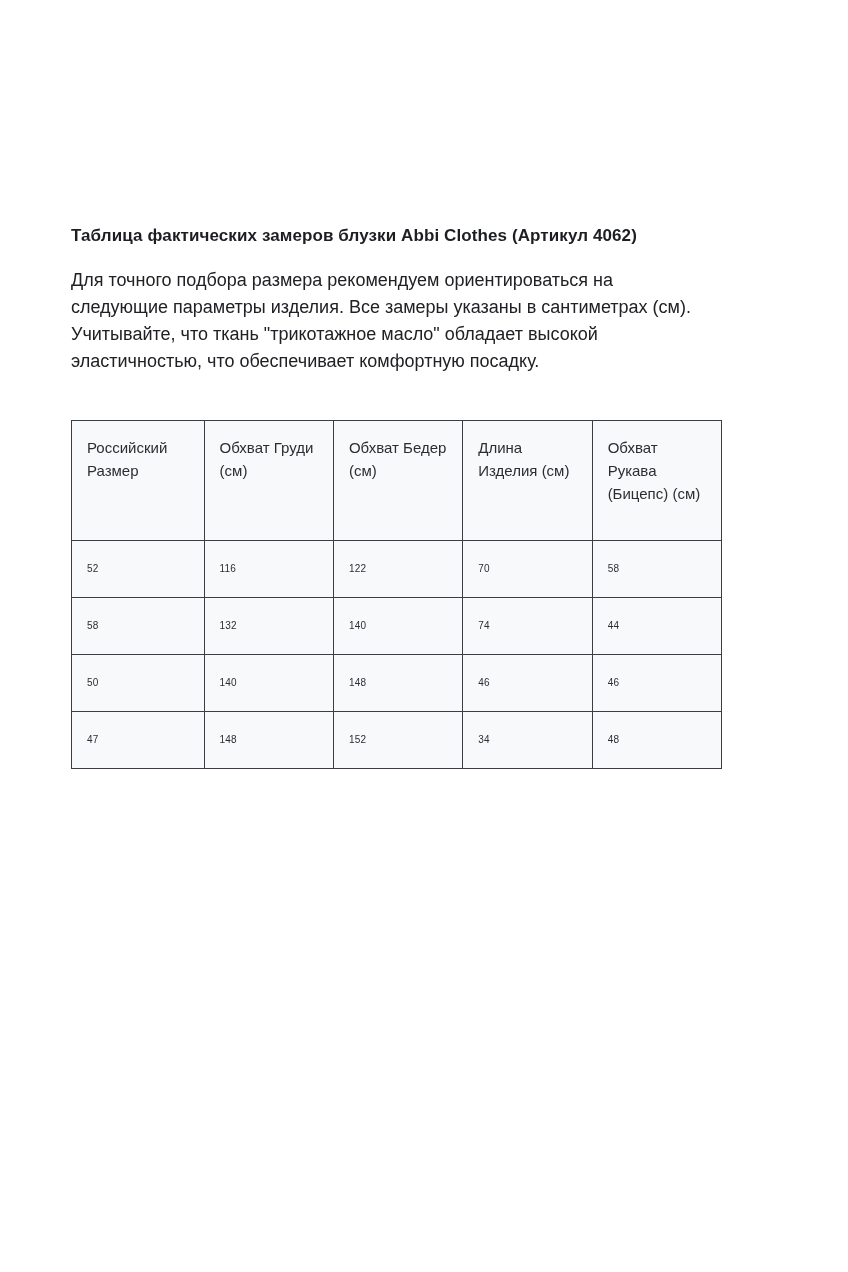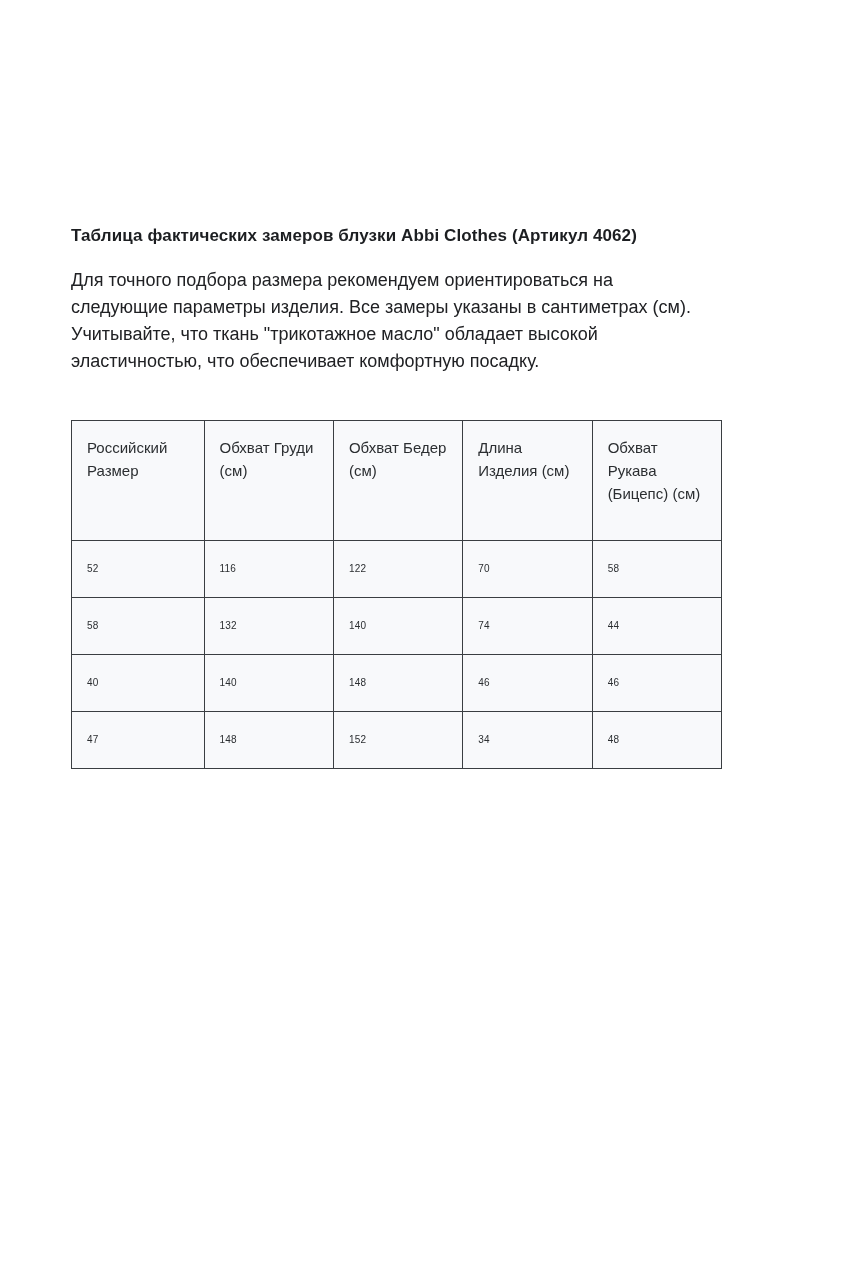--- a/index.html
+++ b/index.html
@@ -102,21 +102,21 @@
         <td>58</td>
       </tr>
       <tr>
         <td>58</td>
         <td>132</td>
         <td>140</td>
         <td>74</td>
         <td>44</td>
       </tr>
       <tr>
-        <td>40</td>
+        <td>50</td>
         <td>140</td>
         <td>148</td>
         <td>46</td>
         <td>46</td>
       </tr>
       <tr>
         <td>47</td>
         <td>148</td>
         <td>152</td>
         <td>34</td>

